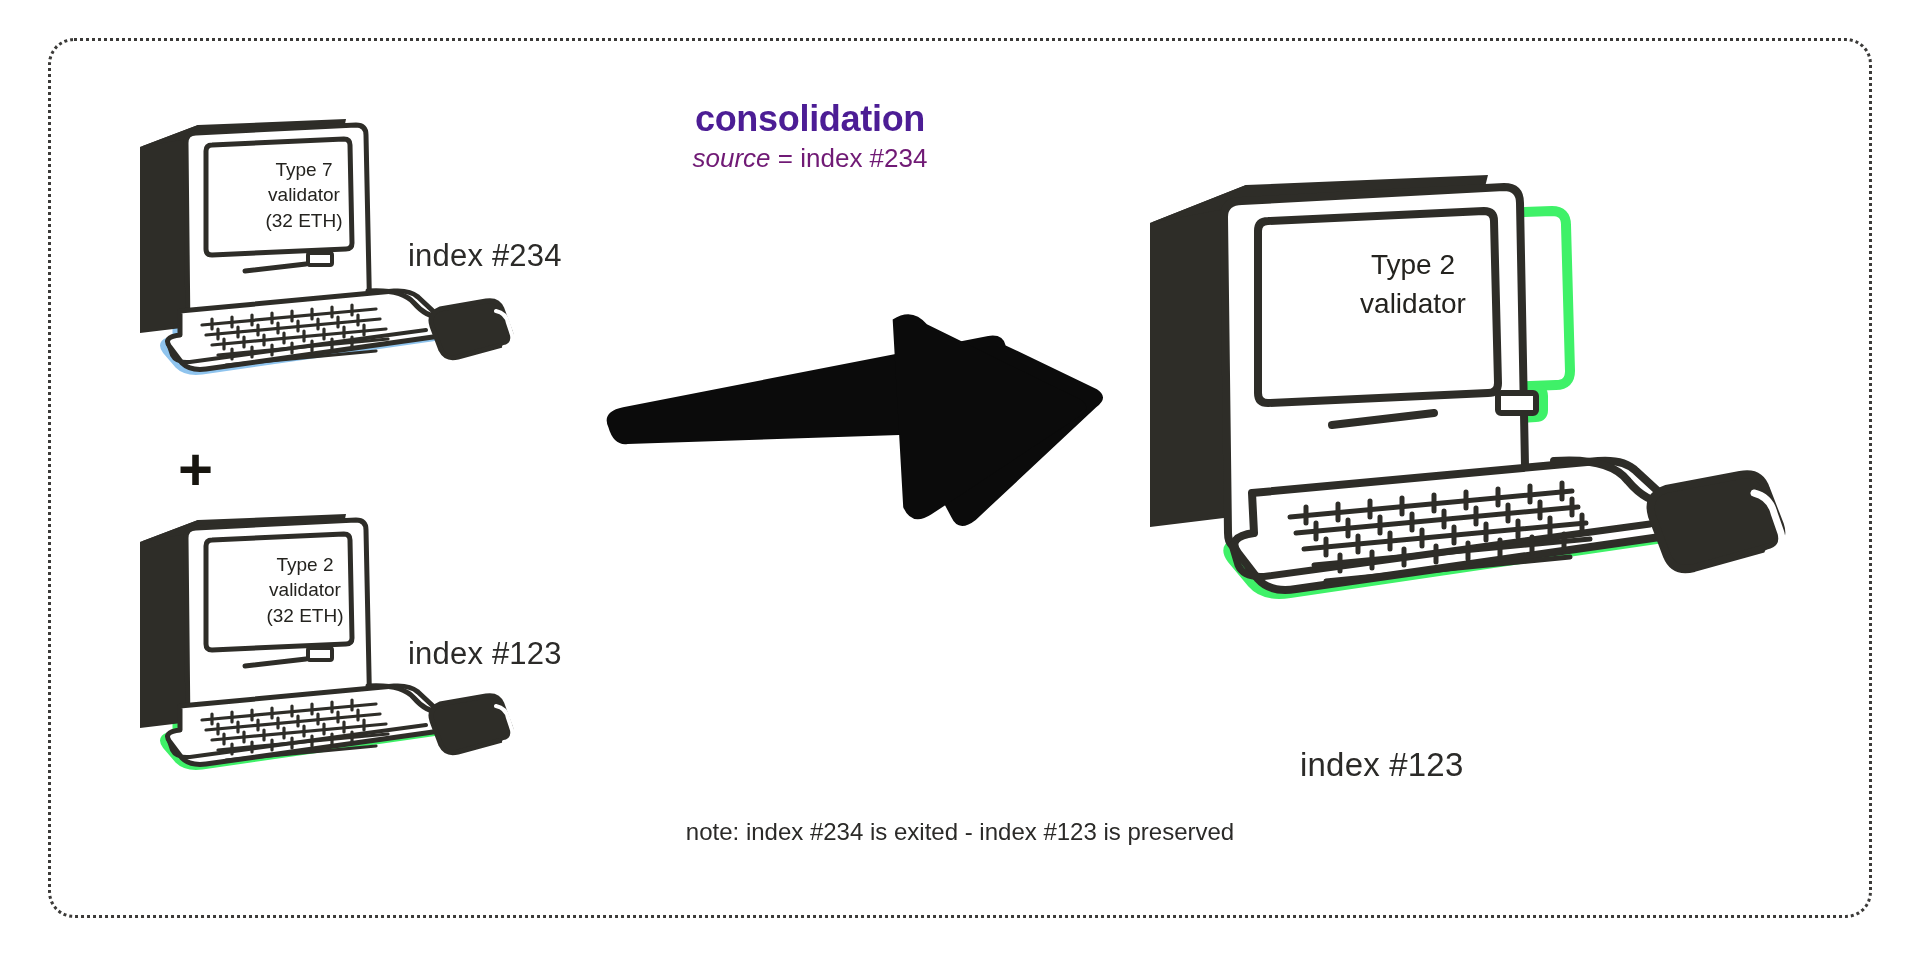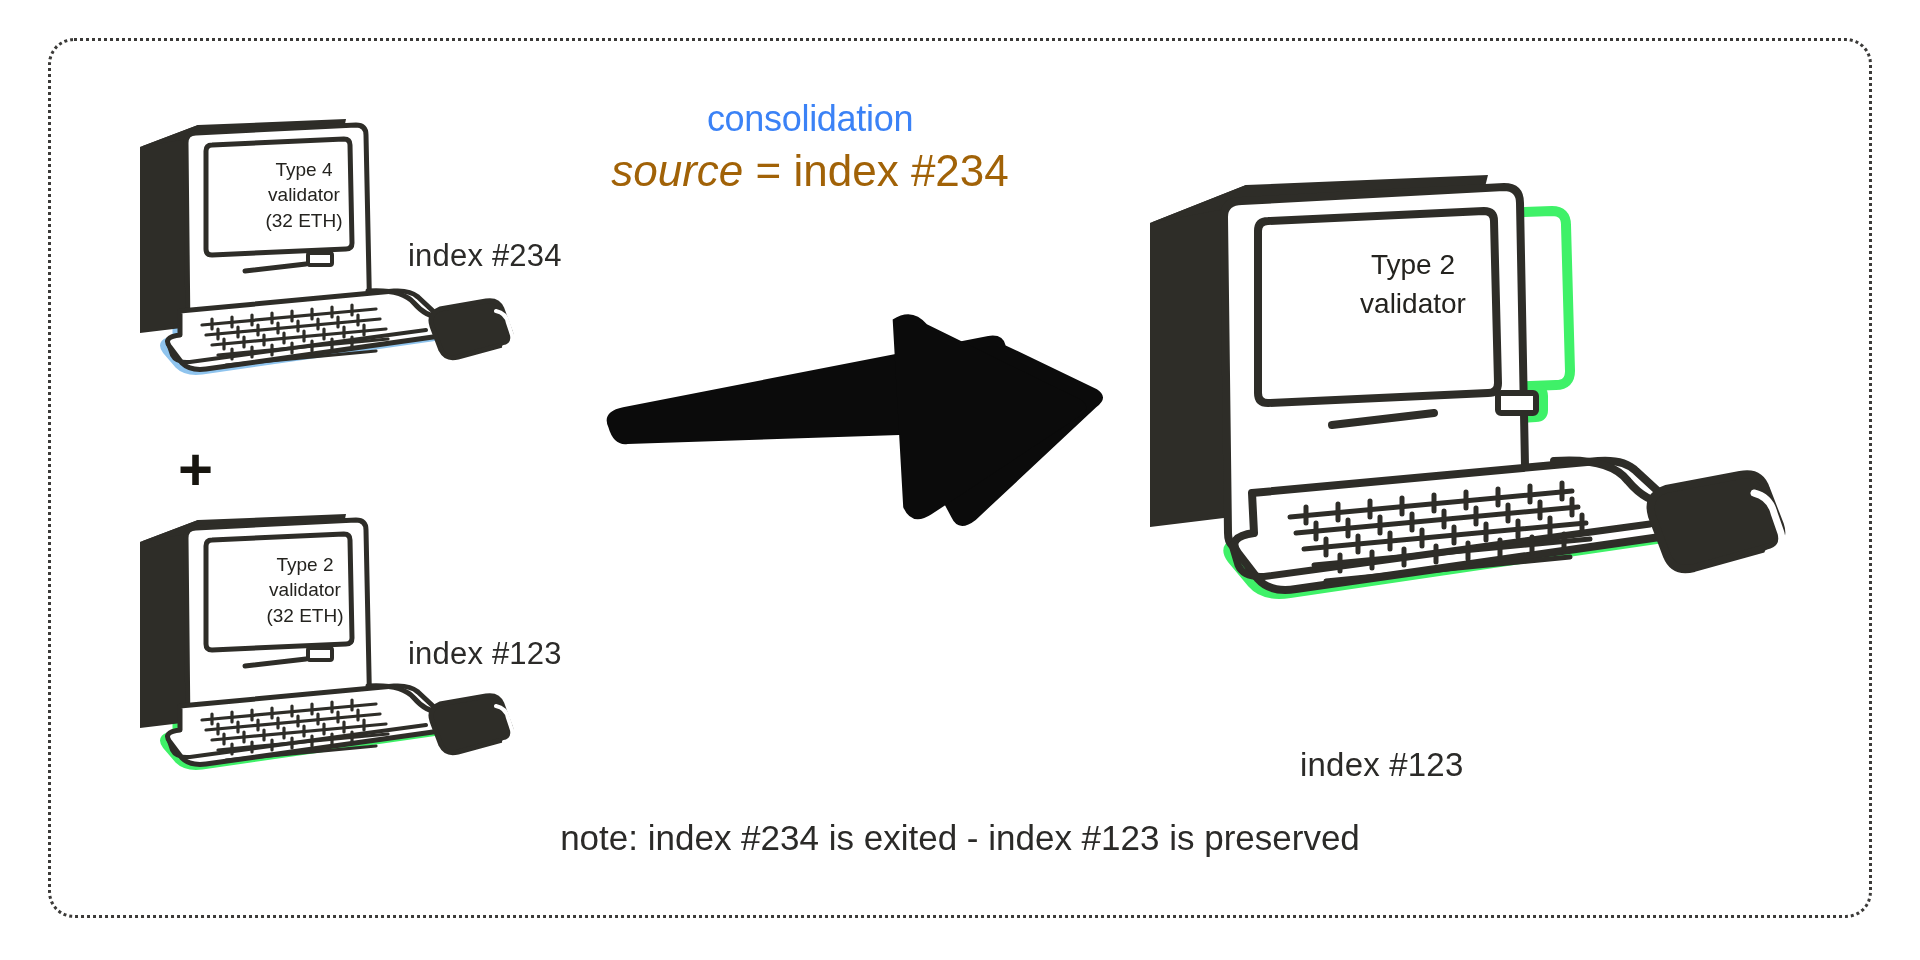--- a/index.html
+++ b/index.html
@@ -48,40 +48,40 @@
 
   #consolidation-block {
     position: absolute;
     left: 600px;
     top: 96px;
     width: 420px;
     text-align: center;
   }
   #consolidation-title {
     font-size: 36px;
-    font-weight: 400;
+    font-weight: 700;
     letter-spacing: -0.3px;
-    color: #3b82f6;
+    color: #4c1d95;
     line-height: 1.25;
   }
   .kv-line {
-    font-size: 44px;
-    color: #a16207;
+    font-size: 26px;
+    color: #701a75;
     line-height: 1.38;
     white-space: nowrap;
   }
   .kv-key { font-style: italic; }
 
   #note-line {
     position: absolute;
     left: 0;
     top: 818px;
     width: 1920px;
     text-align: center;
-    font-size: 35px;
+    font-size: 24px;
     color: #2b2a28;
   }
 
   #plus-sign {
     position: absolute;
     left: 178px;
     top: 440px;
     font-size: 60px;
     font-weight: 700;
     line-height: 1;
@@ -177,21 +177,21 @@
       </g>
 
       <path d="M228 186 q34 -2 46 12 q12 14 26 14" fill="none" stroke="#2e2d28" stroke-width="5" stroke-linecap="round"></path>
 
       <path d="M300 204 l46 -8 q12 -2 16 8 l8 22 q4 10 -8 14 l-44 12 q-12 3 -17 -7 l-9 -24 q-4 -12 8 -17 z" fill="#2e2d28" stroke="#2e2d28" stroke-width="5" stroke-linejoin="round"></path>
       <path d="M356 206 q10 2 12 12 l4 12 q2 10 -8 12" fill="none" stroke="#ffffff" stroke-width="4" stroke-linecap="round"></path>
     </svg>
   </div>
 
   <div class="screen-text" id="screen-text-1">
-    <div>Type 4</div>
+    <div>Type 7</div>
     <div>validator</div>
     <div>(32 ETH)</div>
   </div>
 
   <div class="label-index" id="index-234-label">index #234</div>
 
   <div id="plus-sign">+</div>
 
   <div class="computer" id="computer-target" style="left:140px; top:500px;">
     <svg width="420" height="290" viewBox="0 0 420 290" aria-hidden="true">

